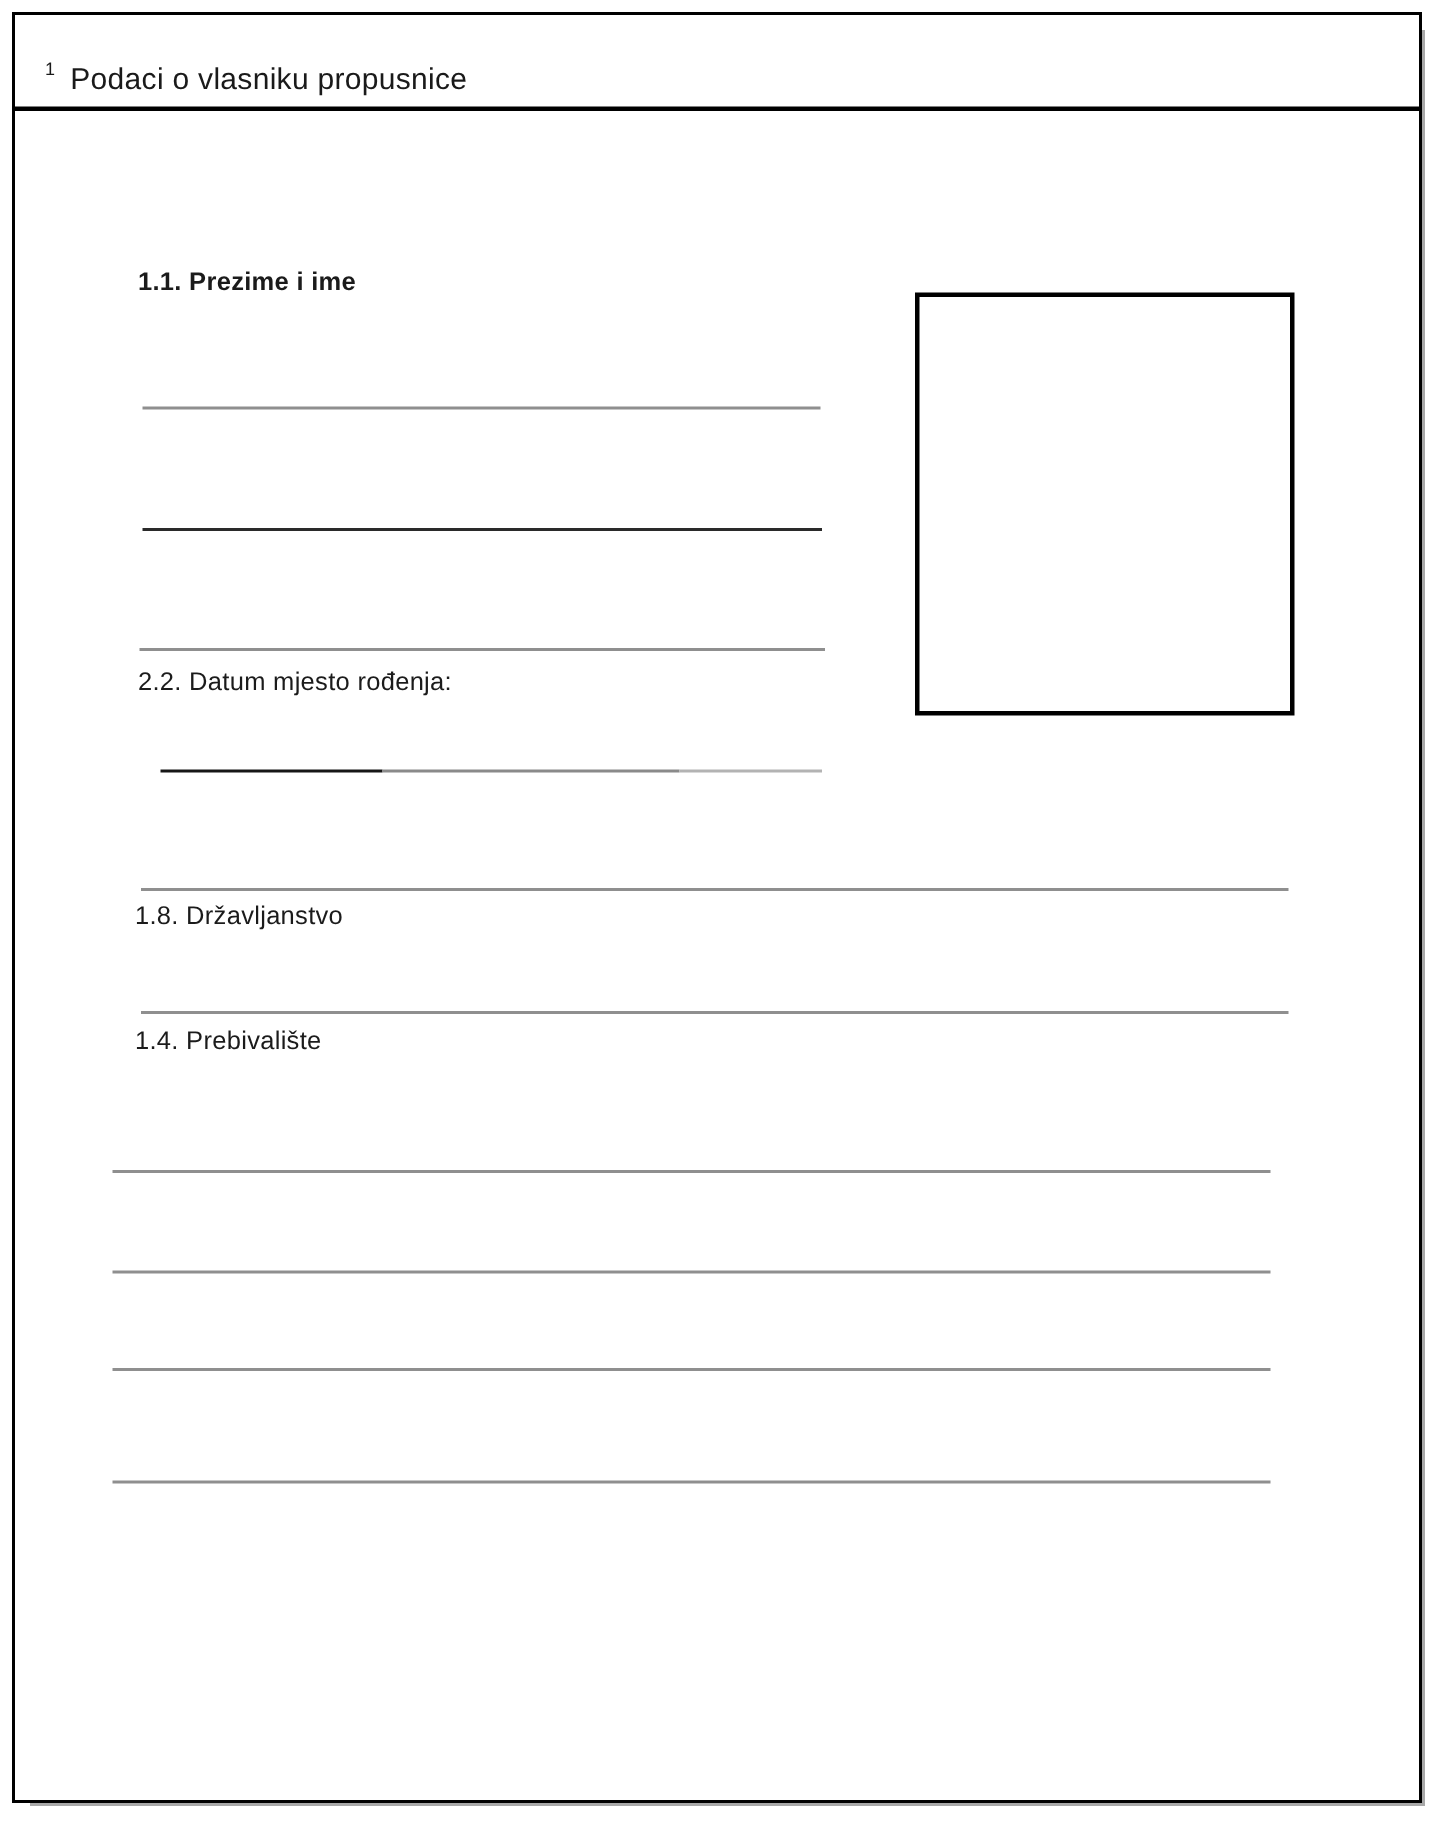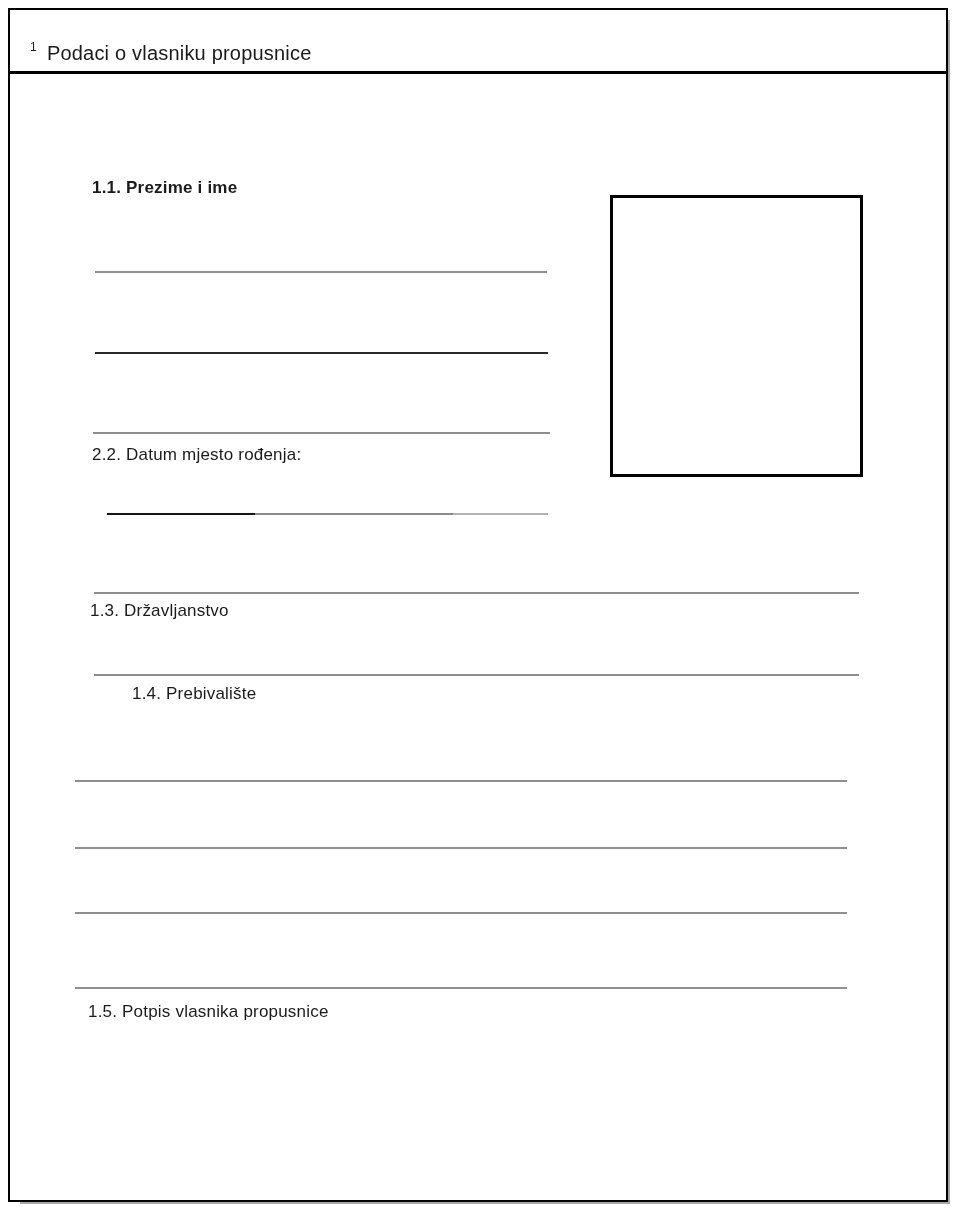--- a/index.html
+++ b/index.html
@@ -108,27 +108,26 @@
   <div class="rule" style="left:93px; top:432px; width:457px;"></div>
 
   <div class="label" style="left:92px; top:445px;">2.2. Datum mjesto rođenja:</div>
   <div class="rule-seg" style="left:107px; top:513px;">
     <div class="seg" style="width:148px; background:#161616;"></div>
     <div class="seg" style="width:198px; background:#8a8a8a;"></div>
     <div class="seg" style="width:95px; background:#b3b3b3;"></div>
   </div>
 
   <div class="rule" style="left:94px; top:592px; width:765px;"></div>
-  <div class="label" style="left:90px; top:601px;">1.3. Državljanstvo</div>
+  <div class="label" style="left:90px; top:601px;">1.8. Državljanstvo</div>
 
   <div class="rule" style="left:94px; top:674px; width:765px;"></div>
-  <div class="label" style="left:90px; top:684px;margin-left:42px;">1.4. Prebivalište</div>
+  <div class="label" style="left:90px; top:684px;">1.4. Prebivalište</div>
 
   <div class="rule" style="left:75px; top:780px; width:772px;"></div>
   <div class="rule" style="left:75px; top:847px; width:772px;"></div>
   <div class="rule" style="left:75px; top:912px; width:772px;"></div>
   <div class="rule" style="left:75px; top:987px; width:772px;"></div>
 
-  <div class="label" style="left:88px; top:1002px;">1.5. Potpis vlasnika propusnice</div>
 
   <div id="photo-box"></div>
 
 </div>
 
 </body></html>

